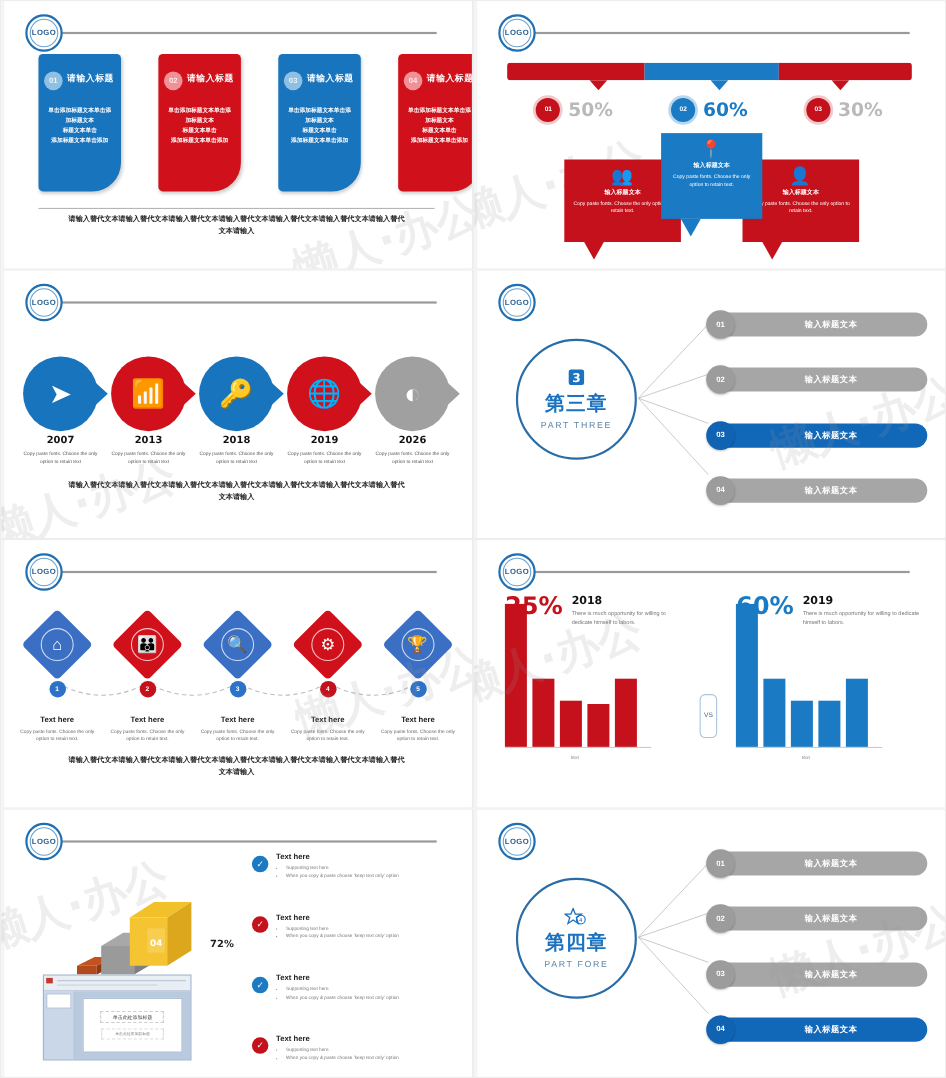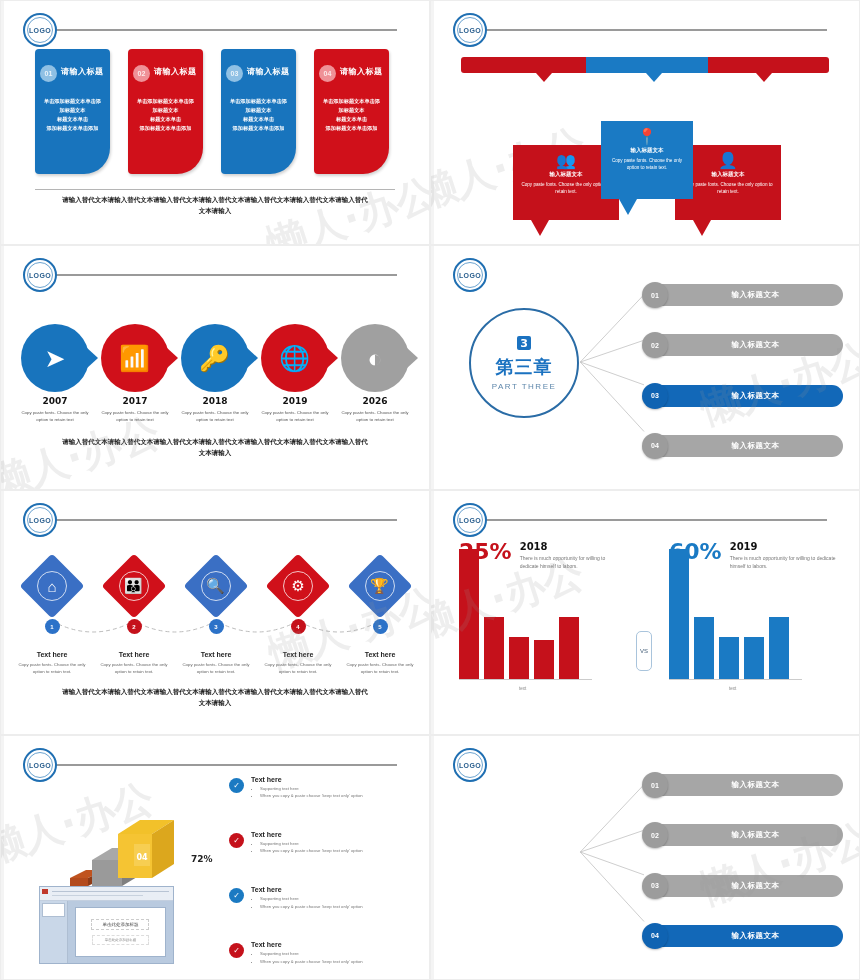--- a/index.html
+++ b/index.html
@@ -47,21 +47,21 @@
   }
   
   .wm{
     position:absolute; color:rgba(150,150,150,.16);
     font-size:40px; font-weight:700; pointer-events:none;
     transform:rotate(-18deg); white-space:nowrap;
     font-family:"DejaVu Sans", sans-serif;
   }
 
   
-  .s1-cards{ position:absolute; left:34px; top:48px; display:flex; gap:18px; }
+  .s1-cards{ position:absolute; left:34px; top:48px; display:flex; gap:34px; }
   .s1-card{
     width:75px; height:125px;
     border-radius:4px 4px 26px 4px;
     position:relative; color:#fff;
     box-shadow: 1px 2px 3px rgba(0,0,0,.18);
   }
   .s1-card.blue{ background:#1874bd; }
   .s1-card.red { background:#d0101a; }
   .s1-card .num{
     position:absolute; left:5px; top:16px;
@@ -256,20 +256,34 @@
     <div class="s2-bar" id="s2bar">
         <div class="seg" style="background: rgb(197, 17, 27); width: 34%;"></div>
         <div class="seg" style="background: rgb(26, 122, 196); width: 33%;"></div>
         <div class="seg" style="background: rgb(197, 17, 27); width: 33%;"></div>
       </div>
     <div id="s2ptrs">
         <div class="s2-ptr" style="left: 105px; border-top: 9px solid rgb(197, 17, 27);"></div>
         <div class="s2-ptr" style="left: 215px; border-top: 9px solid rgb(26, 122, 196);"></div>
         <div class="s2-ptr" style="left: 325px; border-top: 9px solid rgb(197, 17, 27);"></div>
       </div>
+    <div class="s2-stats" id="s2stats">
+        <div class="s2-stat">
+          <div class="s2-badge red">01</div>
+          <div class="s2-pct" style="color:#b9b9b9">50%</div>
+        </div>
+        <div class="s2-stat">
+          <div class="s2-badge blue">02</div>
+          <div class="s2-pct" style="color:#1a7ac4">60%</div>
+        </div>
+        <div class="s2-stat">
+          <div class="s2-badge red">03</div>
+          <div class="s2-pct" style="color:#b9b9b9">30%</div>
+        </div>
+      </div>
     <div class="s2-bubbles" id="s2bubbles">
         <div class="bub" style="left: 0px; top: 24px; width: 106px; height: 75px; background: rgb(197, 17, 27); z-index: 1;">
           <div class="bub-ico" style="padding-top:8px">👥</div>
           <div class="bt">输入标题文本</div>
           <div class="bd">Copy paste fonts. Choose the only option to retain text.</div>
           <div style="position:absolute;left:18px;top:100%;width:0;height:0;border-left:9px solid transparent;border-right:9px solid transparent;border-top:16px solid #c5111b;"></div>
         </div>
         <div class="bub" style="left: 88px; top: 0px; width: 92px; height: 78px; background: rgb(26, 122, 196); z-index: 3;">
           <div class="bub-ico" style="padding-top:8px">📍</div>
           <div class="bt">输入标题文本</div>
@@ -317,21 +331,21 @@
             <span style="color:#fff">◐</span>
           </div>
         </div>
       </div>
     <div class="s3-labels" id="s3labels">
         <div class="s3-lab">
           <div class="yr">2007</div>
           <div class="tx">Copy paste fonts. Choose the only option to retain text</div>
         </div>
         <div class="s3-lab">
-          <div class="yr">2017</div>
+          <div class="yr">2013</div>
           <div class="tx">Copy paste fonts. Choose the only option to retain text</div>
         </div>
         <div class="s3-lab">
           <div class="yr">2018</div>
           <div class="tx">Copy paste fonts. Choose the only option to retain text</div>
         </div>
         <div class="s3-lab">
           <div class="yr">2019</div>
           <div class="tx">Copy paste fonts. Choose the only option to retain text</div>
         </div>
@@ -585,20 +599,31 @@
   <div class="slide">
     <div class="logo">
       <div class="inner">LOGO</div>
     </div>
     <svg class="ch-lines" viewBox="0 0 430 245" preserveAspectRatio="none">
       <line x1="150" y1="117" x2="214" y2="49" stroke="#b9b9b9" stroke-width="0.7"></line>
       <line x1="150" y1="117" x2="214" y2="95" stroke="#b9b9b9" stroke-width="0.7"></line>
       <line x1="150" y1="117" x2="214" y2="140" stroke="#b9b9b9" stroke-width="0.7"></line>
       <line x1="150" y1="117" x2="214" y2="187" stroke="#b9b9b9" stroke-width="0.7"></line>
     </svg>
+    <div class="ch-circle">
+      <div class="ch-icon">
+        <svg width="22" height="16" viewBox="0 0 22 16">
+          <polygon points="8,1 10,6 15.5,6 11,9.2 12.7,14.5 8,11.3 3.3,14.5 5,9.2 0.5,6 6,6" fill="none" stroke="#1b72c0" stroke-width="1.2"></polygon>
+          <circle cx="15" cy="11" r="4" fill="none" stroke="#1b72c0" stroke-width="1"></circle>
+          <text x="15" y="13.5" font-size="5" fill="#1b72c0" text-anchor="middle" font-family="DejaVu Sans">4</text>
+        </svg>
+      </div>
+      <div class="ch-cn">第四章</div>
+      <div class="ch-en">PART  FORE</div>
+    </div>
     <div class="ch-list" id="s8list">
         <div class="ch-item">
           <div class="ch-pill grey"></div>
           <div class="ch-no grey">01</div>
           <div class="ch-txt">输入标题文本</div>
         </div>
         <div class="ch-item">
           <div class="ch-pill grey"></div>
           <div class="ch-no grey">02</div>
           <div class="ch-txt">输入标题文本</div>

